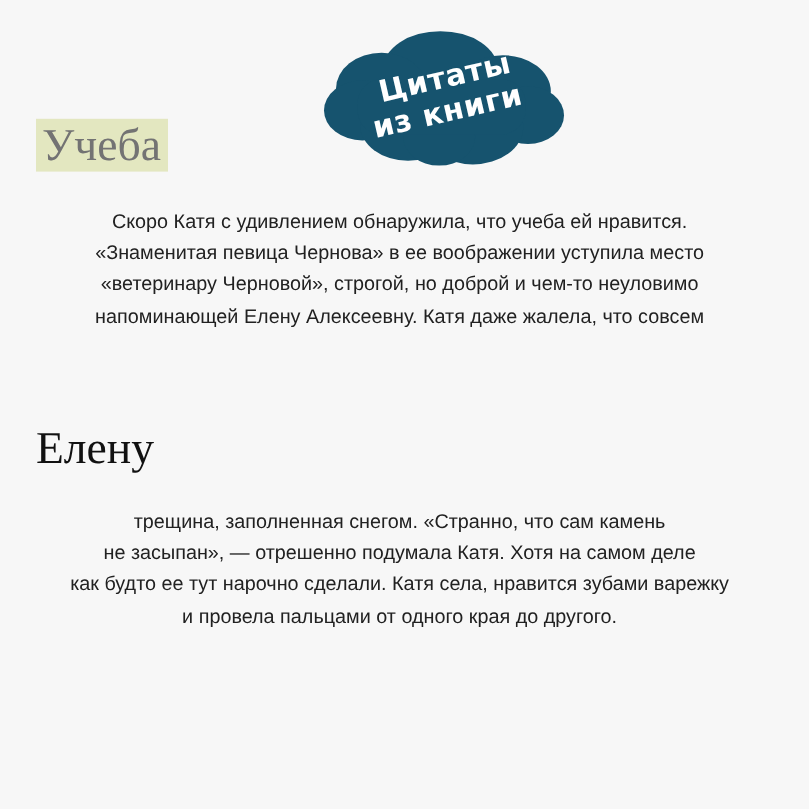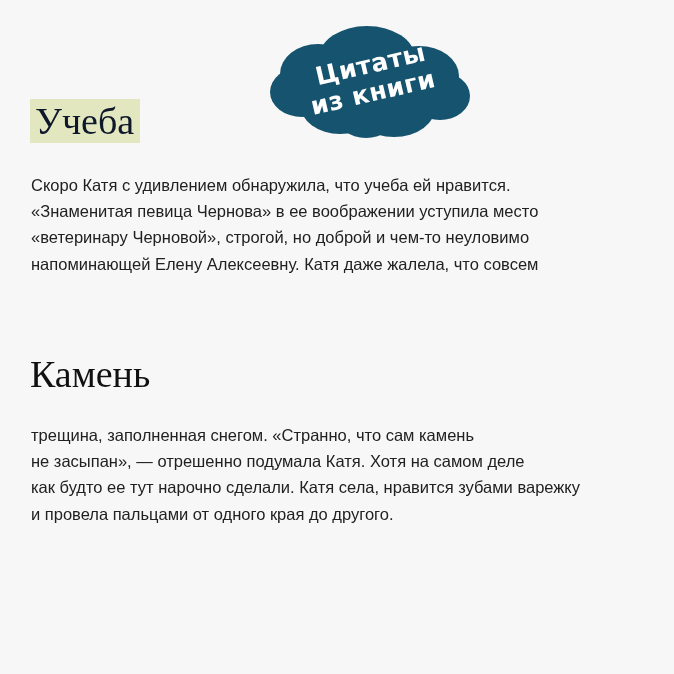--- a/index.html
+++ b/index.html
@@ -69,21 +69,21 @@
   
   .heading-1 {
     position: absolute;
     left: 30px;
     top: 99px;
     margin: 0;
     font-family: "Liberation Serif", serif;
     font-weight: normal;
     font-size: 38px;
     line-height: 44px;
-    color: #0f172a;
+    color: #737373;
     background: #e3e7c0;
     padding: 0 6px 0 5px;
     white-space: nowrap;
   }
 
   .heading-2 {
     position: absolute;
     left: 30px;
     top: 352px;
     margin: 0;
@@ -103,20 +103,21 @@
   }
   .body-block.block-1 { top: 172px; }
   .body-block.block-2 { top: 422px; }
 
   .body-line {
     font-family: "Liberation Sans", sans-serif;
     font-size: 16.5px;
     line-height: 26.2px;
     color: #212121;
     white-space: nowrap;
+    text-align: center;
   }
 </style>
 </head>
 <body>
 
 <div class="page">
 
   <div class="cloud-badge">
     <svg viewBox="0 0 210 124" xmlns="http://www.w3.org/2000/svg">
       <g fill="#16536e">
@@ -139,21 +140,21 @@
 
   <h2 class="heading-1">Учеба</h2>
 
   <div class="body-block block-1">
     <div class="body-line">Скоро Катя с удивлением обнаружила, что учеба ей нравится.</div>
     <div class="body-line">«Знаменитая певица Чернова» в ее воображении уступила место</div>
     <div class="body-line">«ветеринару Черновой», строгой, но доброй и чем-то неуловимо</div>
     <div class="body-line">напоминающей Елену Алексеевну. Катя даже жалела, что совсем</div>
   </div>
 
-  <h2 class="heading-2">Камень</h2>
+  <h2 class="heading-2">Елену</h2>
 
   <div class="body-block block-2">
     <div class="body-line">трещина, заполненная снегом. «Странно, что сам камень</div>
     <div class="body-line">не засыпан», — отрешенно подумала Катя. Хотя на самом деле</div>
     <div class="body-line">как будто ее тут нарочно сделали. Катя села, нравится зубами варежку</div>
     <div class="body-line">и провела пальцами от одного края до другого.</div>
   </div>
 
 </div>
 

